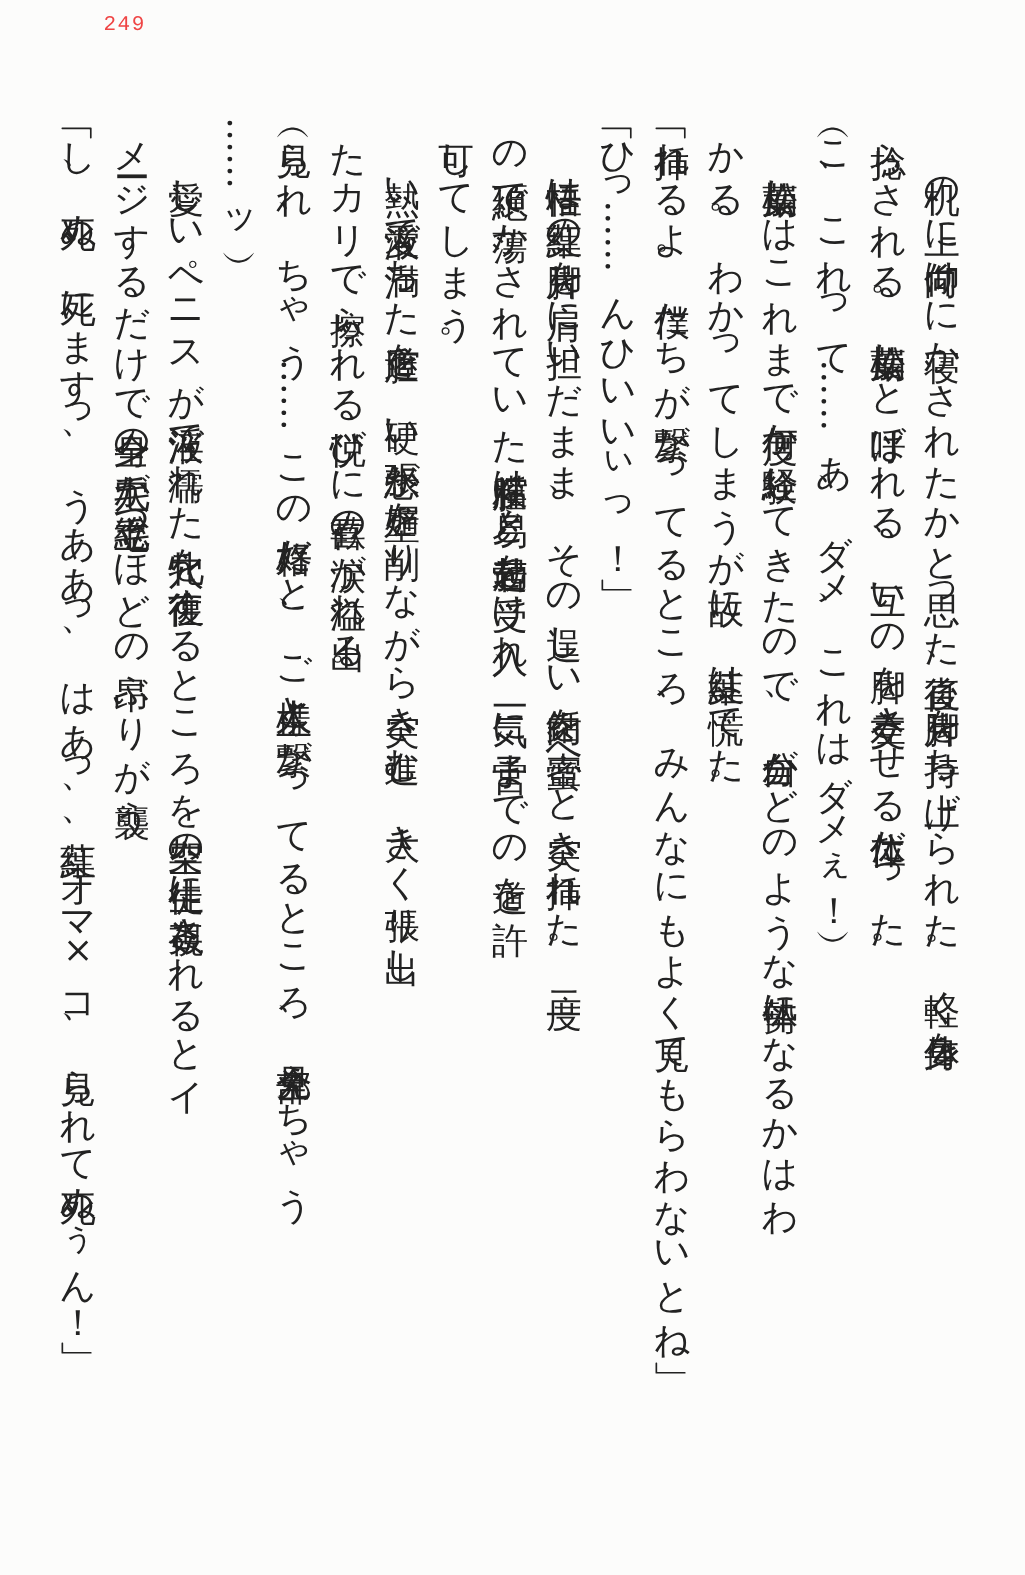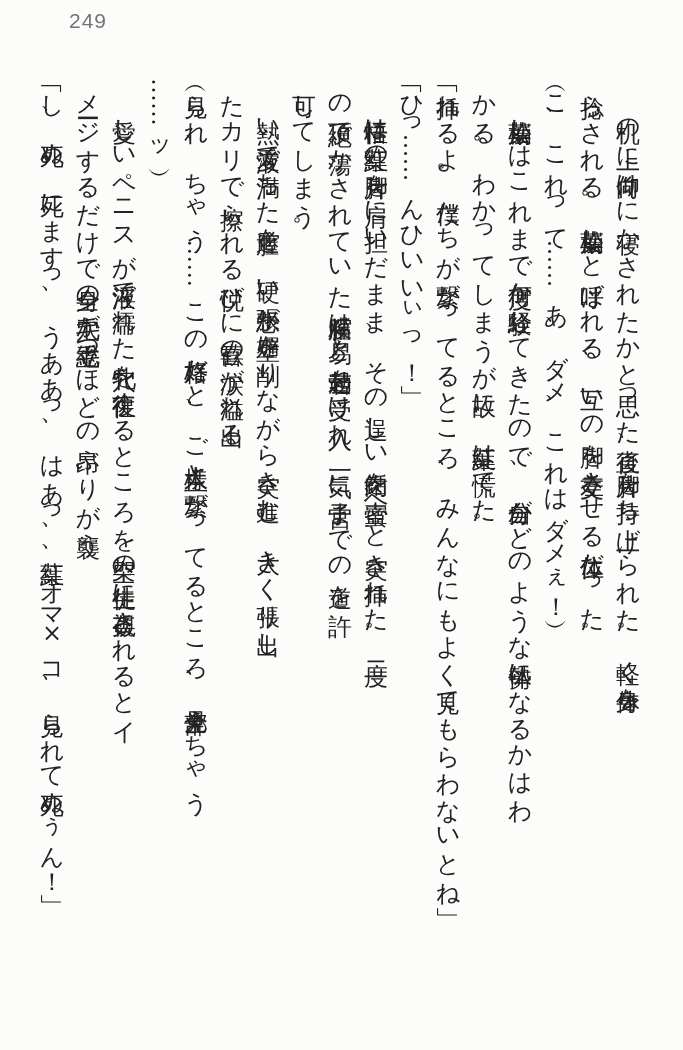--- a/index.html
+++ b/index.html
@@ -11,24 +11,24 @@
     height: 1050px;
     background: #fcfcfb;
     position: relative;
     overflow: hidden;
     font-family: "DejaVu Serif", "Liberation Serif", serif;
   }
   .page-number {
     position: absolute;
     top: 9px;
     left: 69px;
-    font-size: 21px;
-    color: #737373;
+    font-size: 14px;
+    color: #ef4444;
     letter-spacing: 1px;
-    font-family: Liberation Sans, sans-serif;
+    font-family: Liberation Mono, monospace;
   }
   .text-block {
     position: absolute;
     top: 78px;
     right: 37px;
     height: 948px;
     writing-mode: vertical-rl;
     text-orientation: mixed;
     font-size: 24px;
     color: #222222;

